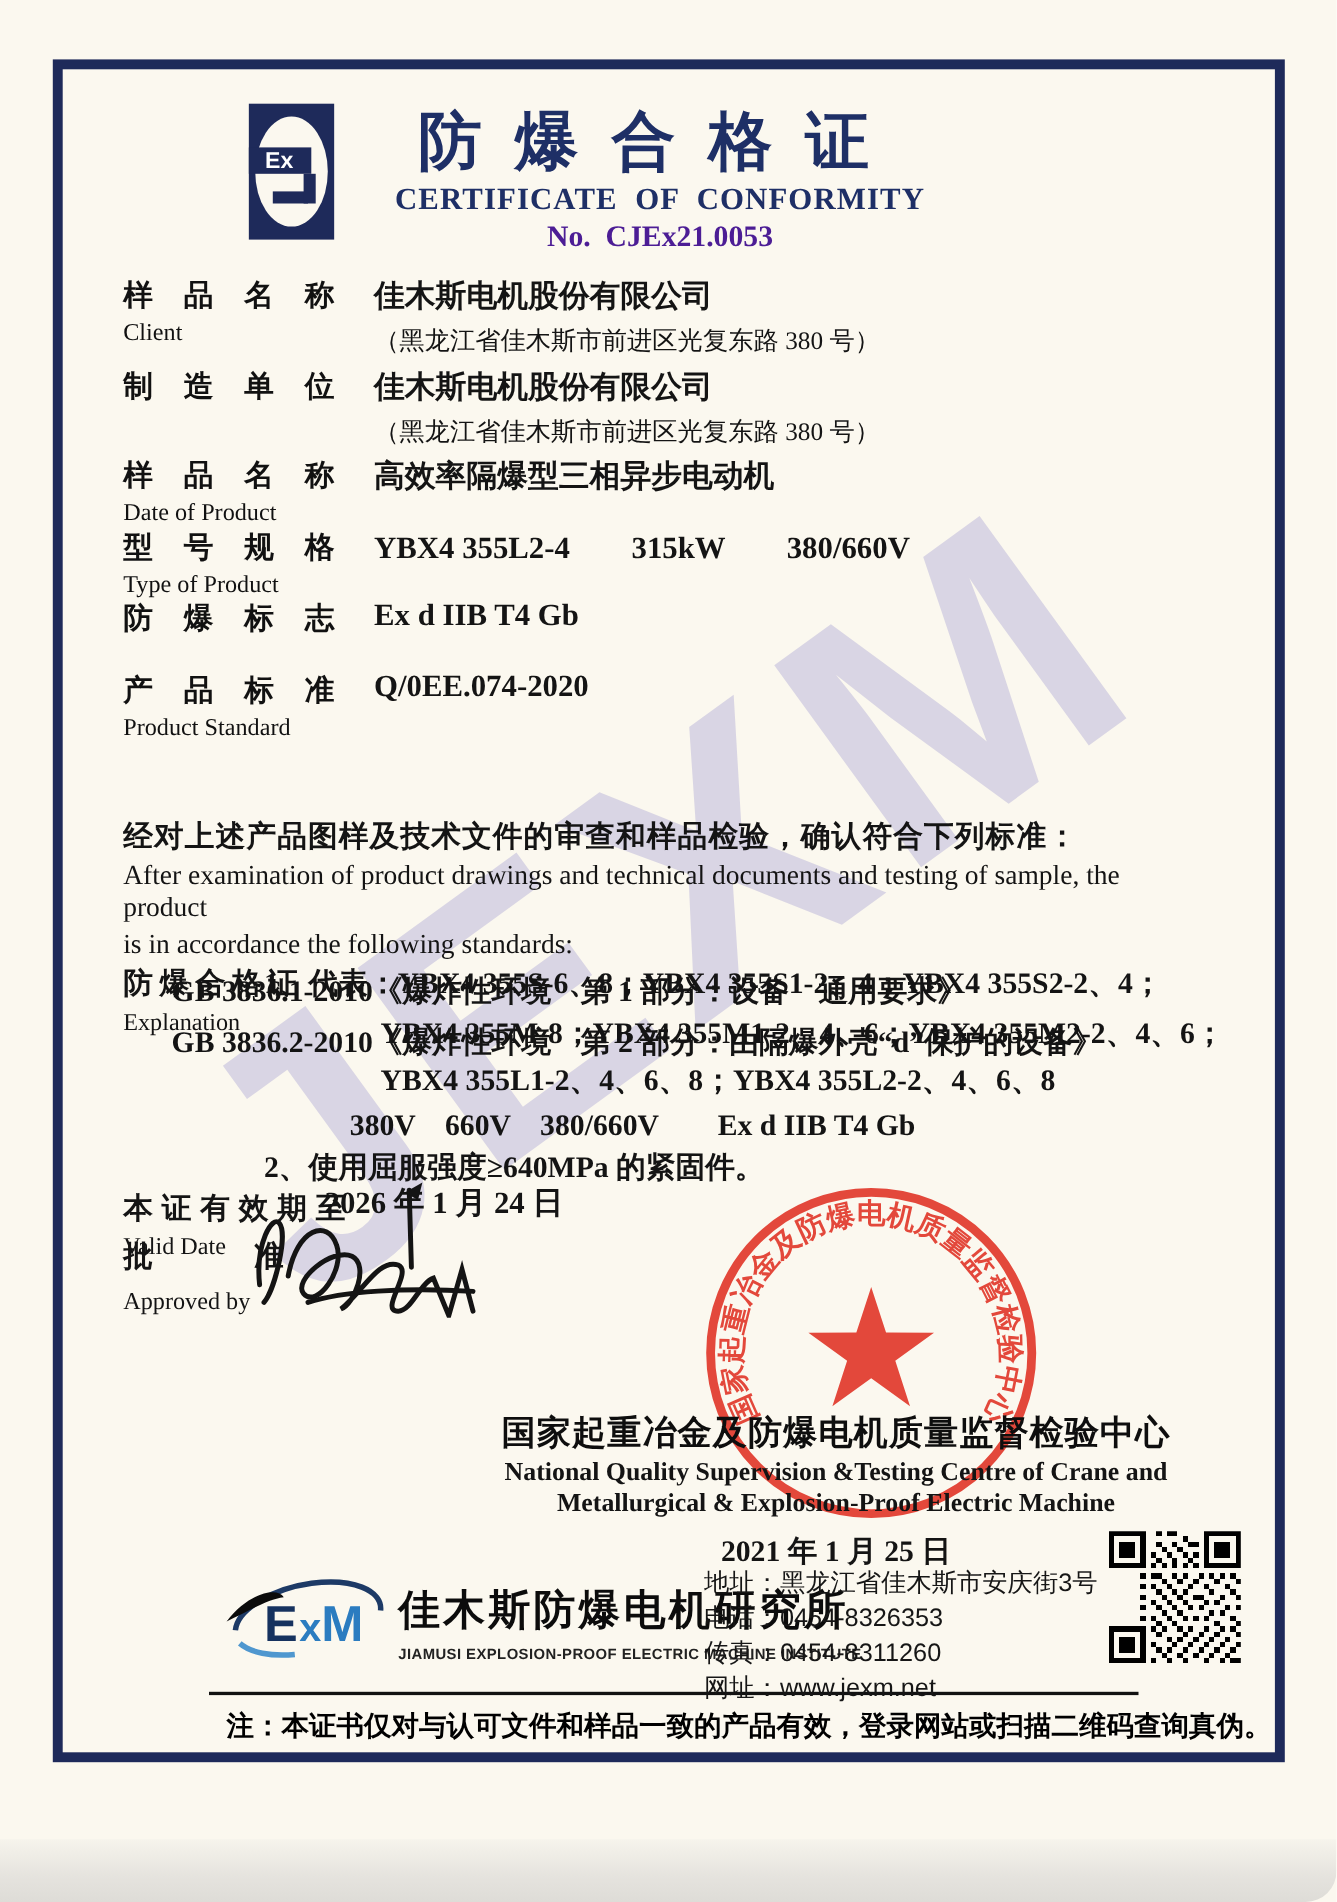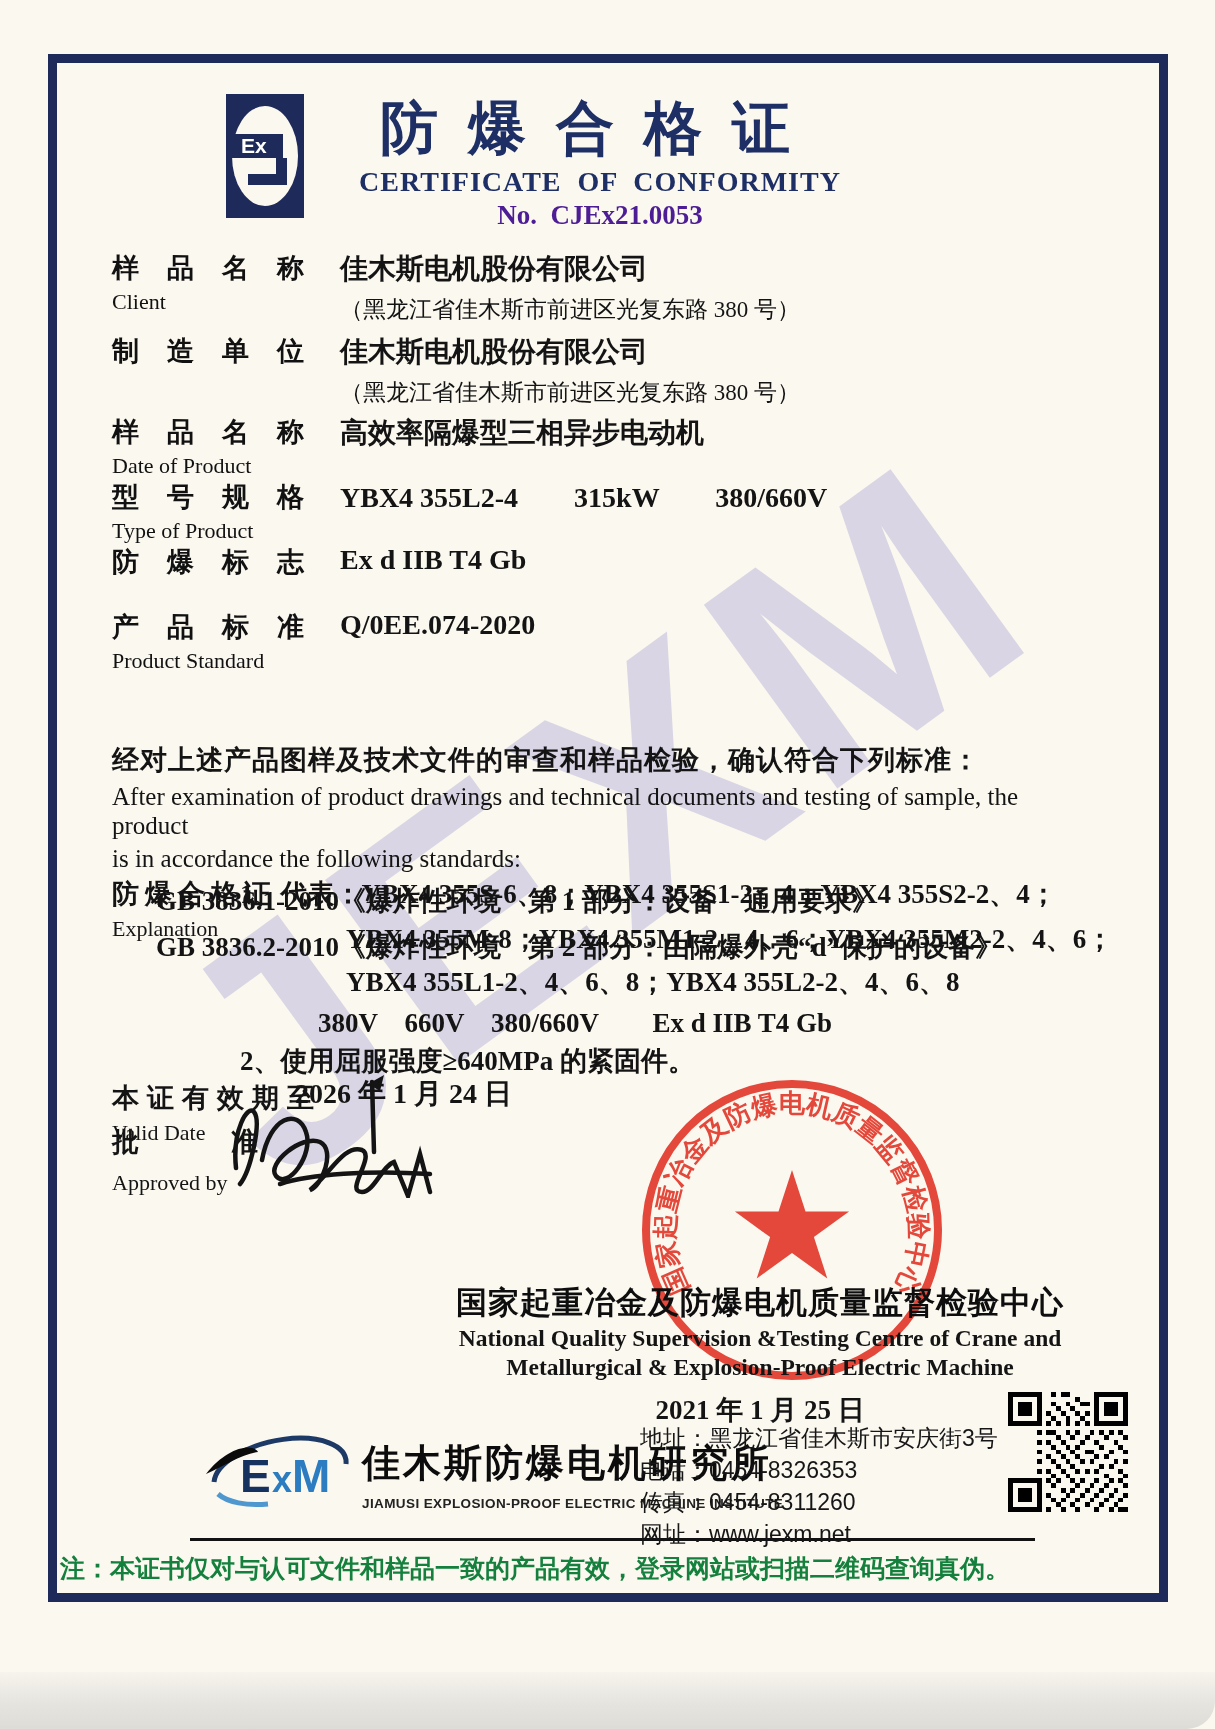--- a/index.html
+++ b/index.html
@@ -60,23 +60,23 @@
   .authority{left:420px;top:1282px;width:680px;text-align:center;}
   .auth-zh{font-size:31px;font-weight:700;letter-spacing:1px;color:#0e0e0e;white-space:nowrap;}
   .auth-en{font-size:23.5px;font-weight:bold;line-height:29px;}
   .auth-date{font-size:27px;font-weight:bold;margin-top:10px;}
   
   .issuer-zh{font-family:"Liberation Sans","DejaVu Sans",sans-serif;font-size:38px;font-weight:800;letter-spacing:3px;color:#0c0c0c;white-space:nowrap;}
   .issuer-en{font-family:"Liberation Sans","DejaVu Sans",sans-serif;font-size:13.5px;font-weight:600;letter-spacing:.4px;color:#222;margin-top:7px;}
   .contact-row{font-family:"Liberation Sans","DejaVu Sans",sans-serif;font-size:23px;font-weight:500;line-height:32px;color:#161616;white-space:nowrap;}
   .rule{left:190px;top:1538px;width:845px;height:3px;background:#121212;}
   .footnote{
-    left:60px;top:1552px;width:1096px;text-align:left;
+    left:60px;top:1552px;width:1096px;text-align:right;
     font-family:"Liberation Sans","DejaVu Sans",sans-serif;
-    font-size:25px;font-weight:600;color:#15803d;white-space:nowrap;
+    font-size:25px;font-weight:600;color:#000000;white-space:nowrap;
   }
   .bottom-shadow{
     left:0;top:1672px;width:1215px;height:57px;
     background:linear-gradient(180deg,#f6f4ec 0%,#e5e3de 60%,#dedcd7 100%);
     border-radius:0 0 28px 0;
   }
 </style>
 </head>
 <body>
 

